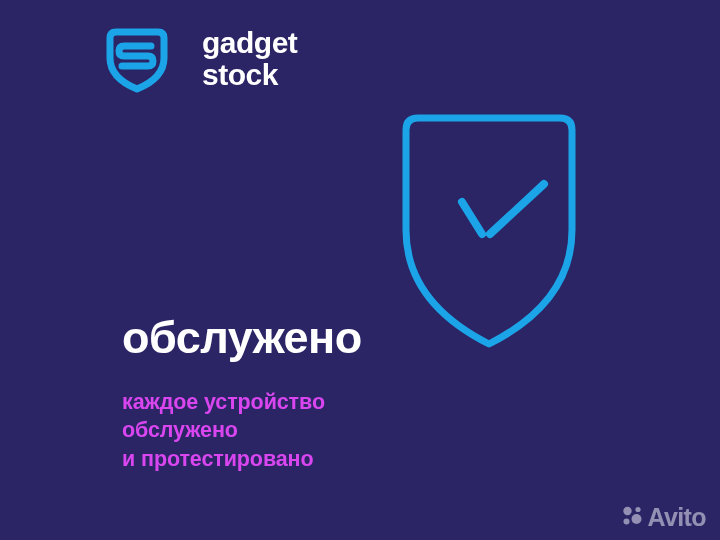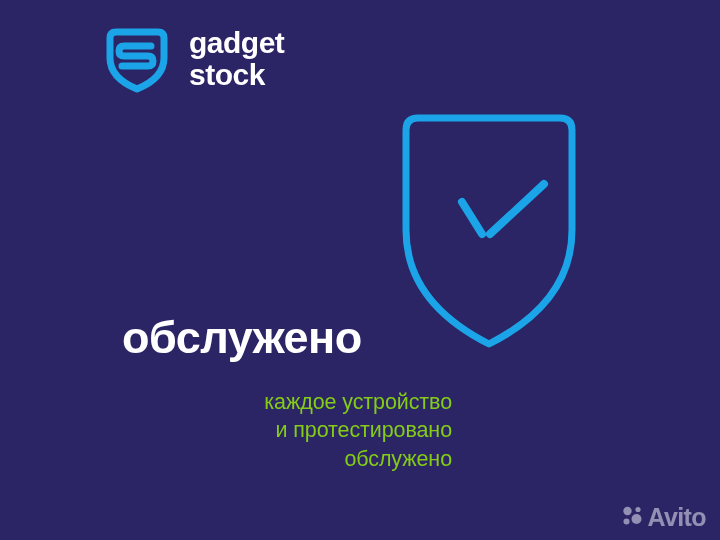--- a/index.html
+++ b/index.html
@@ -17,21 +17,21 @@
     -webkit-font-smoothing: antialiased;
   }
 
   
   #brand {
     position: absolute;
     left: 104px;
     top: 24px;
     display: flex;
     align-items: center;
-    gap: 19px;
+    gap: 32px;
   }
   #brand-mark {
     width: 66px;
     height: 70px;
     flex: 0 0 auto;
     display: block;
   }
   #brand-words {
     display: block;
     line-height: 1.0;
@@ -82,26 +82,25 @@
     color: #ffffff;
     font-size: 45px;
     font-weight: bold;
     line-height: 1.06;
     letter-spacing: -0.5px;
     margin: 0 0 26px 0;
   }
   #subcopy { margin: 0; }
   #subcopy .sline {
     display: block;
-    color: #84cc16;
+    color: #d946ef;
     font-size: 21.5px;
-    font-weight: normal;
+    font-weight: bold;
     line-height: 1.34;
     letter-spacing: -0.1px;
-    text-align: right;
   }
 
   
   #watermark {
     position: absolute;
     right: 14px;
     bottom: 10px;
     display: flex;
     align-items: flex-start;
     gap: 4px;
@@ -140,22 +139,22 @@
       <path d="M10 24 Q10 12 22 12 L164 12 Q176 12 176 24 L176 124 Q176 196 93 238 Q10 196 10 124 Z" fill="none" stroke="#1ba5e8" stroke-width="7" stroke-linecap="round" stroke-linejoin="round"></path>
       <line x1="66" y1="96" x2="86" y2="128" stroke="#1ba5e8" stroke-width="8" stroke-linecap="round"></line>
       <line x1="94" y1="128" x2="148" y2="78" stroke="#1ba5e8" stroke-width="8" stroke-linecap="round"></line>
     </svg>
   </div>
 
   <div id="copy">
     <h1 id="headline">обслужено</h1>
     <p id="subcopy">
       <span class="sline">каждое устройство</span>
+      <span class="sline">обслужено</span>
       <span class="sline">и протестировано</span>
-      <span class="sline">обслужено</span>
     </p>
   </div>
 
   <div id="watermark">
     <span id="watermark-dots">
       <svg viewBox="0 0 22 22" xmlns="http://www.w3.org/2000/svg">
         <circle cx="6.5" cy="6" r="4.2" fill="#e9e9f2"></circle>
         <circle cx="17" cy="4.5" r="2.6" fill="#e9e9f2"></circle>
         <circle cx="5.5" cy="16.5" r="3" fill="#e9e9f2"></circle>
         <circle cx="15.5" cy="14" r="5" fill="#e9e9f2"></circle>

